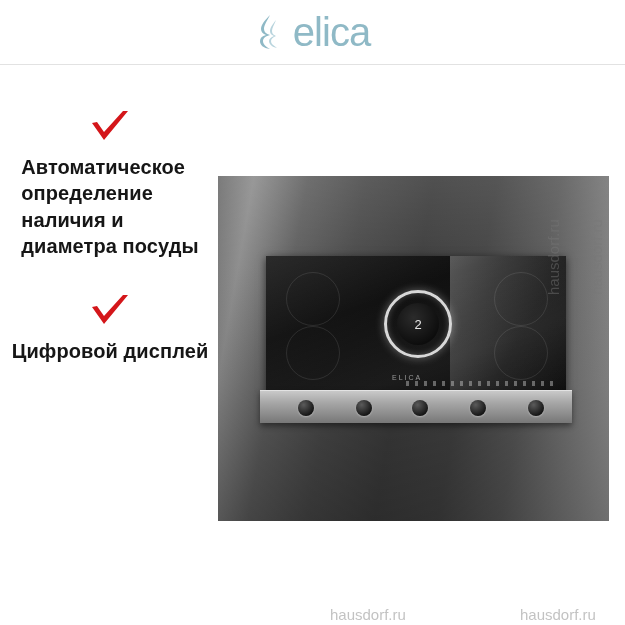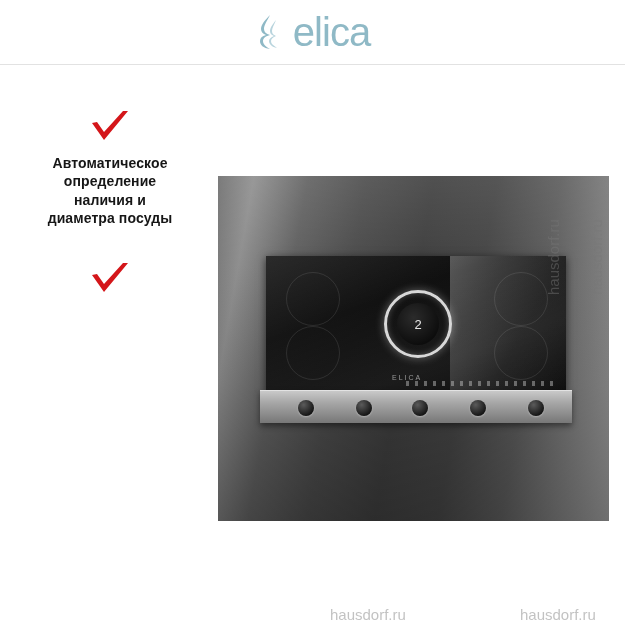--- a/index.html
+++ b/index.html
@@ -67,22 +67,21 @@
     align-items: center;
     margin-bottom: 22px;
   }
   .check {
     width: 42px;
     height: 34px;
     display: block;
     margin-bottom: 10px;
   }
   .feature-text {
-    text-align: center;
-    font-size: 14px;
+    font-size: 20px;
     font-weight: bold;
     color: #161616;
     line-height: 1.32;
     white-space: pre-line;
     letter-spacing: 0.1px;
   }
   .feature.f1 { margin-bottom: 34px; }
   .feature.f2 { margin-bottom: 36px; }
   
   .photo {
@@ -272,20 +271,21 @@
       <div class="feature-text">Автоматическое
 определение
 наличия и
 диаметра посуды</div>
     </div>
 
     <div class="feature f2">
       <svg class="check" viewBox="0 0 42 34">
         <path d="M3 13 L15 30 L39 1 L34 1 L15 22 L8 12 Z" fill="#d4161a"></path>
       </svg>
+      <div class="feature-text">Цифровой дисплей</div>
     </div>
 
 
   </div>
 
   <div class="photo">
     <div class="photo-bg"></div>
     <div class="photo-bg2"></div>
 
     <div class="hob">

